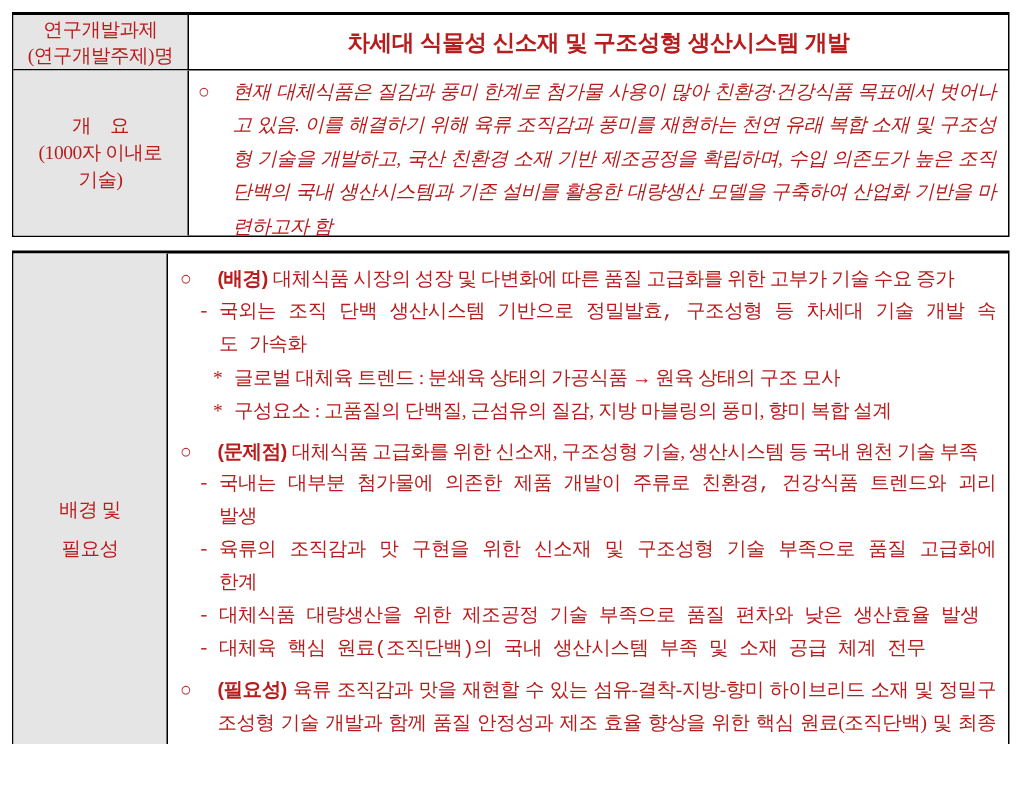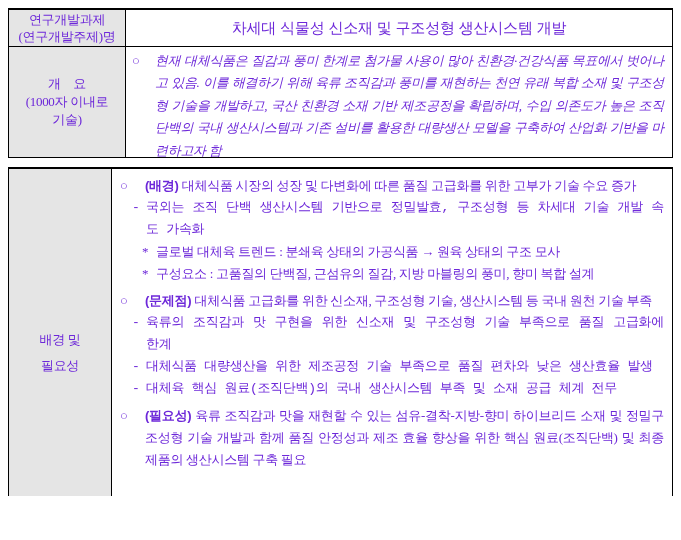--- a/index.html
+++ b/index.html
@@ -1,19 +1,19 @@
 <!DOCTYPE html>
 <html><head>
 <meta charset="utf-8">
 <style>
   * { margin:0; padding:0; box-sizing:border-box; }
   html,body { background:#ffffff; }
   .page {
     position:relative; width:681px; height:496px; overflow:hidden;
-    background:#ffffff; color:#6d28d9;
+    background:#ffffff; color:#b91c1c;
     font-family:"Liberation Serif","DejaVu Serif",serif;
     font-size:13px; letter-spacing:-0.3px;
   }
   .tbl {
     position:absolute; left:8px; width:665px;
     border:1px solid #000; border-top-width:2px; background:#fff;
   }
   .tbl1 { top:8px; }
   .tbl2 { top:167px; height:374px; display:flex; flex-direction:column; }
   .trow { display:flex; }
@@ -24,21 +24,21 @@
     text-align:center; white-space:pre-line;
   }
   .tbl1 .lab { width:117px; }
   .tbl2 .lab { width:103px; line-height:26px; }
   .val { flex:1; min-width:0; }
   .r1 { height:36px; }
   .r1 .lab { line-height:17px; }
   .r1 .val { display:flex; align-items:center; justify-content:center; }
   .title-text {
     font-family:"Liberation Sans","DejaVu Sans",sans-serif;
-    font-weight:normal; font-size:15px; letter-spacing:-0.2px;text-align:center;
+    font-weight:bold; font-size:15px; letter-spacing:-0.2px;text-align:center;
   }
   .r2 { height:111px; }
   .r2 .val { padding:3px 8px 0 6px;font-style:italic; }
   .r3 { height:367px; }
   .r3 .val { padding:2px 8px 0 8px; }
   .r4 { flex:1; }
   .r4 .lab { background:#ffffff; }
   .li { line-height:22.4px; text-align:justify; }
   .tbl2 .li { line-height:22px; }
   .marker { display:inline-block; text-indent:0; }
@@ -85,20 +85,21 @@
       <div class="cell lab">
         <span>배경 및
 필요성</span>
       </div>
       <div class="cell val" id="bg-content">
           <p class="li circle"><span class="marker">○</span><strong class="kw">(배경) </strong>대체식품 시장의 성장 및 다변화에 따른 품질 고급화를 위한 고부가 기술 수요 증가</p>
           <p class="li dash"><span class="marker">-</span>국외는 조직 단백 생산시스템 기반으로 정밀발효, 구조성형 등 차세대 기술 개발 속도 가속화</p>
           <p class="li star"><span class="marker">*</span>글로벌 대체육 트렌드 : 분쇄육 상태의 가공식품 → 원육 상태의 구조 모사</p>
           <p class="li star"><span class="marker">*</span>구성요소 : 고품질의 단백질, 근섬유의 질감, 지방 마블링의 풍미, 향미 복합 설계</p>
           <p class="li circle"><span class="marker">○</span><strong class="kw">(문제점) </strong>대체식품 고급화를 위한 신소재, 구조성형 기술, 생산시스템 등 국내 원천 기술 부족</p>
+          <p class="li dash"><span class="marker">-</span>국내는 대부분 첨가물에 의존한 제품 개발이 주류로 친환경, 건강식품 트렌드와 괴리 발생</p>
           <p class="li dash"><span class="marker">-</span>육류의 조직감과 맛 구현을 위한 신소재 및 구조성형 기술 부족으로 품질 고급화에 한계</p>
           <p class="li dash"><span class="marker">-</span>대체식품 대량생산을 위한 제조공정 기술 부족으로 품질 편차와 낮은 생산효율 발생</p>
           <p class="li dash"><span class="marker">-</span>대체육 핵심 원료(조직단백)의 국내 생산시스템 부족 및 소재 공급 체계 전무</p>
           <p class="li circle"><span class="marker">○</span><strong class="kw">(필요성) </strong>육류 조직감과 맛을 재현할 수 있는 섬유-결착-지방-향미 하이브리드 소재 및 정밀구조성형 기술 개발과 함께 품질 안정성과 제조 효율 향상을 위한 핵심 원료(조직단백) 및 최종 제품의 생산시스템 구축 필요</p>
         </div>
     </div>
     <div class="trow r4">
       <div class="cell lab"></div>
       <div class="cell val"></div>
     </div>

